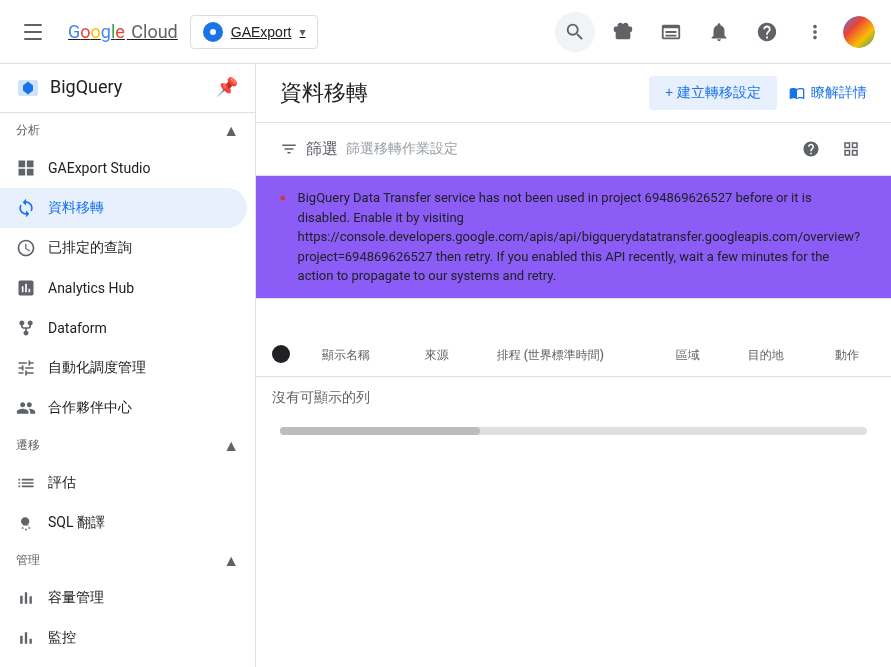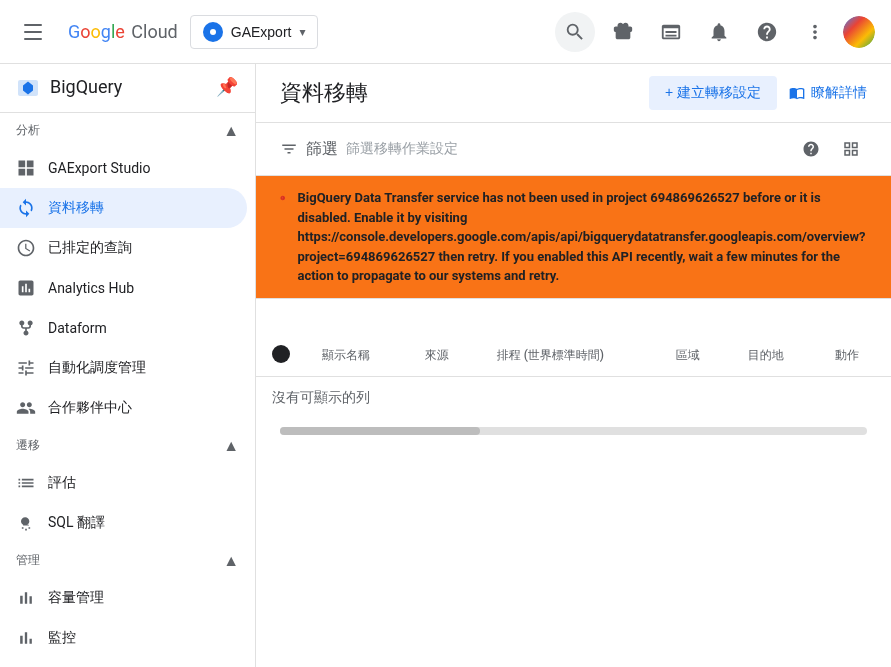--- a/index.html
+++ b/index.html
@@ -1,21 +1,21 @@
 <!DOCTYPE html>
 <html><head>
   <meta charset="utf-8">
   <style>
     * { box-sizing: border-box; margin: 0; padding: 0; }
     body { font-family: 'Google Sans', Roboto, Arial, sans-serif; font-size: 14px; color: #202124; background: #fff; display: flex; flex-direction: column; height: 667px; width: 891px; overflow: hidden; }
 
     
     .top-nav {
       display: flex; align-items: center; height: 64px; padding: 0 16px;
-      border-bottom: 1px solid #e0e0e0; flex-shrink: 0; gap: 12px;
+      border-bottom: 1px solid #e0e0e0; flex-shrink: 0; gap: 12px; text-decoration: underline;
     }
     .top-nav-left { display: flex; align-items: center; gap: 12px; flex: 0 0 auto; }
     .hamburger-icon { width: 24px; height: 24px; display: flex; flex-direction: column; justify-content: center; gap: 5px; cursor: pointer; }
     .hamburger-icon span { display: block; height: 2px; background: #5f6368; border-radius: 1px; }
     .hamburger-icon span:nth-child(1) { width: 18px; }
     .hamburger-icon span:nth-child(2) { width: 18px; }
     .hamburger-icon span:nth-child(3) { width: 18px; }
     .google-cloud-logo { display: flex; align-items: center; gap: 6px; text-decoration: none; }
     .google-logo-text { font-size: 18px; font-weight: 400; }
     .google-logo-text .g-blue { color: #4285f4; }
@@ -102,22 +102,22 @@
     .filter-placeholder { font-size: 14px; color: #9aa0a6; flex: 1; }
     .filter-right { margin-left: auto; display: flex; gap: 8px; }
     .filter-action-btn {
       width: 32px; height: 32px; border-radius: 50%; display: flex; align-items: center;
       justify-content: center; cursor: pointer; background: none; border: none; color: #5f6368;
     }
 
     
     .error-banner {
       display: flex; gap: 12px; align-items: flex-start;
-      padding: 12px 24px; background: #f97316;
-      border-bottom: 1px solid #e0e0e0; flex-shrink: 0; font-weight: bold;
+      padding: 12px 24px; background: #8b5cf6;
+      border-bottom: 1px solid #e0e0e0; flex-shrink: 0;
     }
     .error-text { font-size: 13px; color: #202124; line-height: 1.5; }
 
     
     .table-area { flex: 1; overflow-y: auto; }
     .data-table { width: 100%; border-collapse: collapse; margin-top: 36px; }
     .data-table thead tr { border-bottom: 1px solid #e0e0e0; }
     .data-table th {
       padding: 10px 16px; text-align: left; font-size: 12px;
       font-weight: 500; color: #5f6368; white-space: nowrap;

